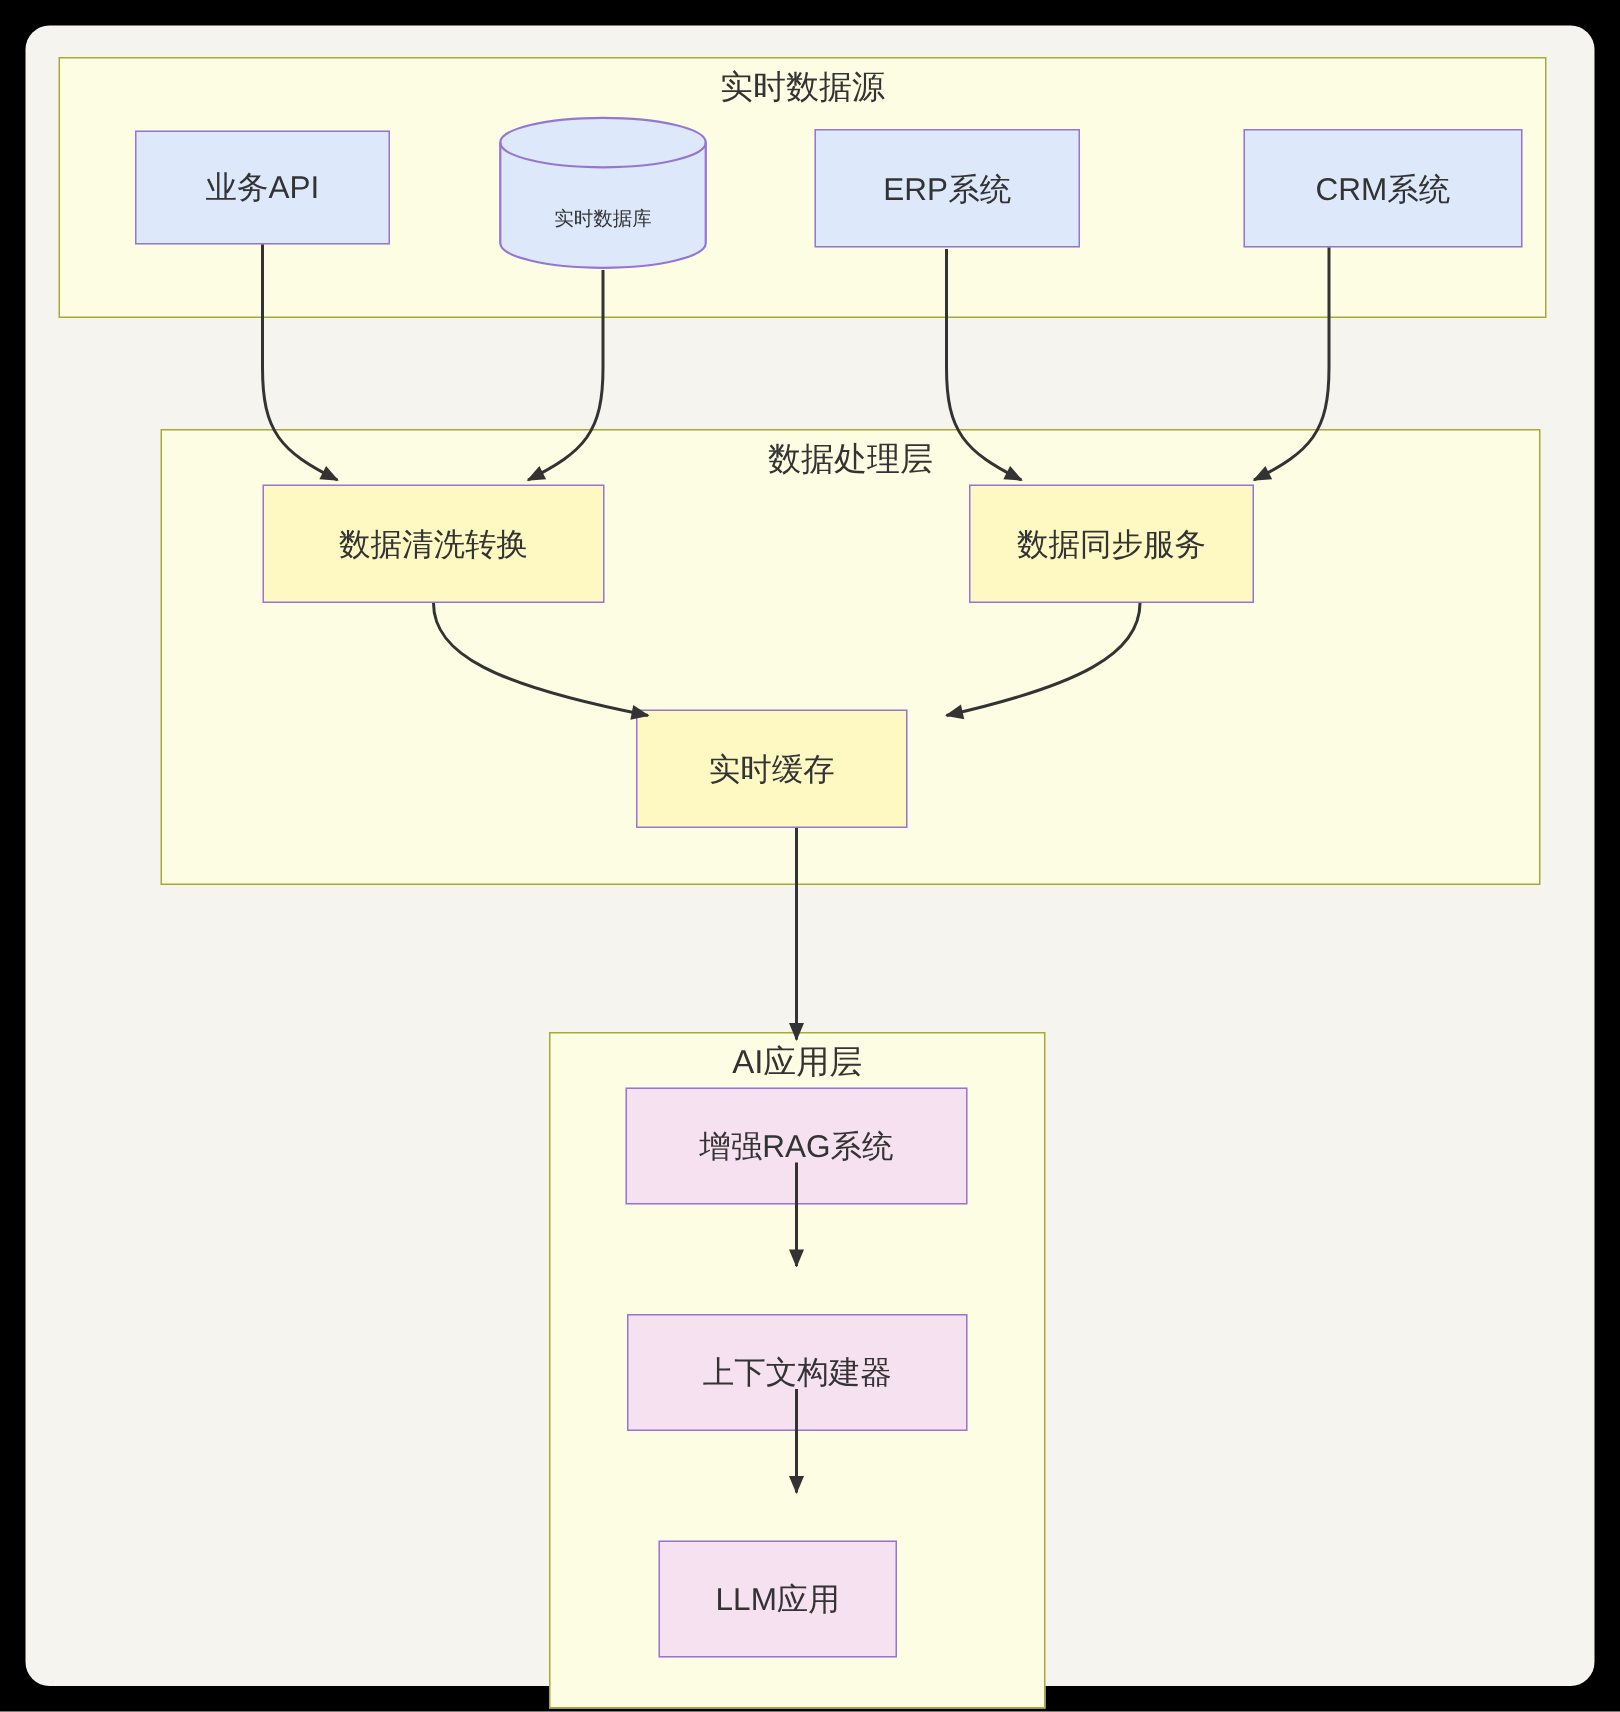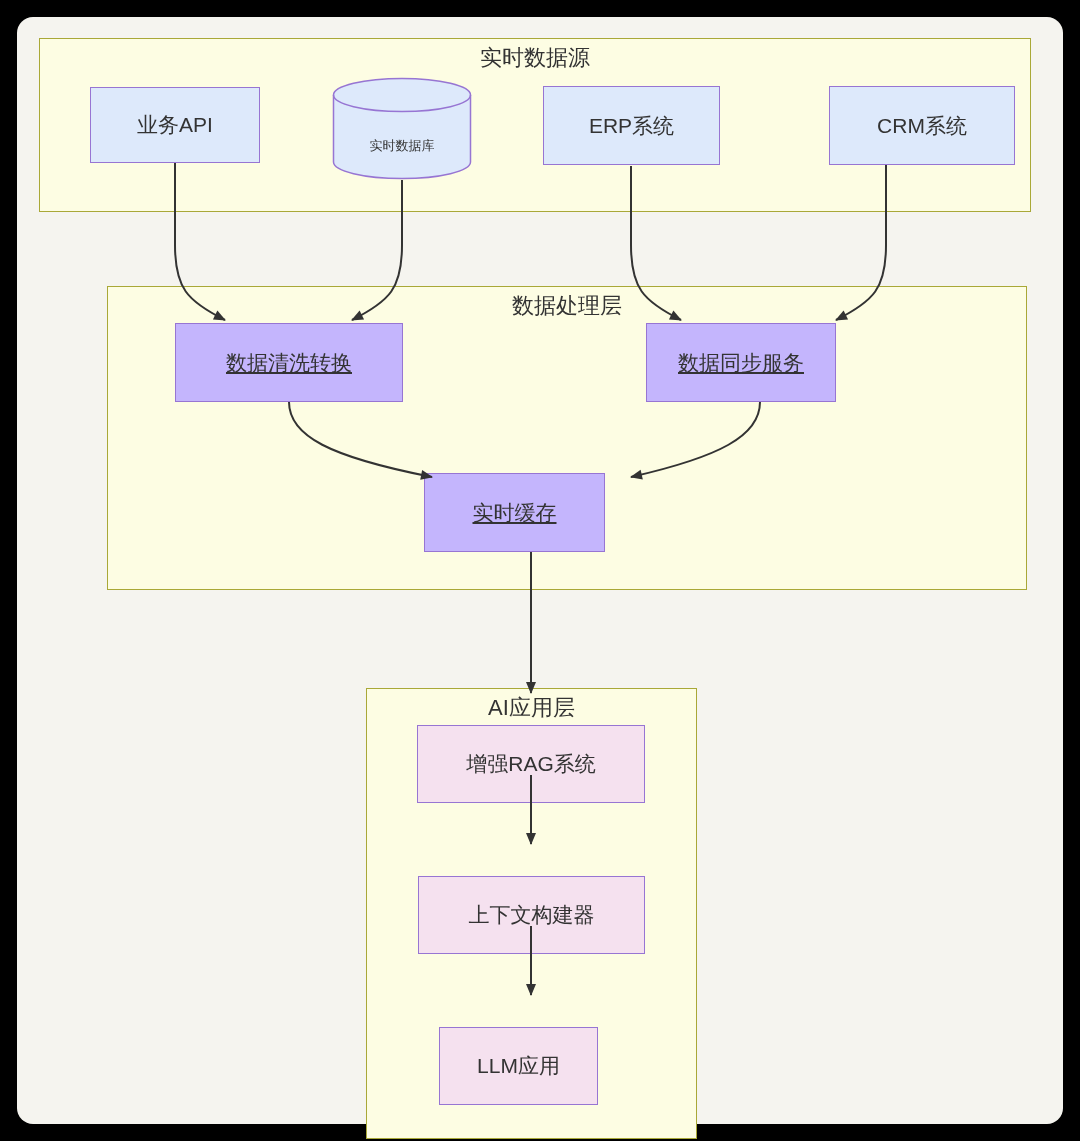--- a/index.html
+++ b/index.html
@@ -23,21 +23,21 @@
     position:absolute;top:5px;left:0;right:0;
     text-align:center;font-size:22px;color:#333333;line-height:28px;
   }
   .node{
     position:absolute;box-sizing:border-box;
     border:1.5px solid #9775d3;
     display:flex;align-items:center;justify-content:center;
     font-size:21px;color:#333333;text-align:center;
   }
   .node.source{background:#dde9fb;}
-  .node.process{background:#c4b5fd;text-decoration:underline;}
+  .node.process{background:#fef9c3;}
   .node.ai{background:#f5e1ef;margin-top:28px;}
   .cyl{position:absolute;}
   .cyl .cyl-label{
     position:absolute;left:0;right:0;top:42px;bottom:8px;
     display:flex;align-items:center;justify-content:center;
     font-size:13px;color:#333333;
   }
   svg.edges{position:absolute;left:0;top:0;pointer-events:none;}
   svg.edges path.edge{fill:none;stroke:#333333;stroke-width:2px;}
 </style>

